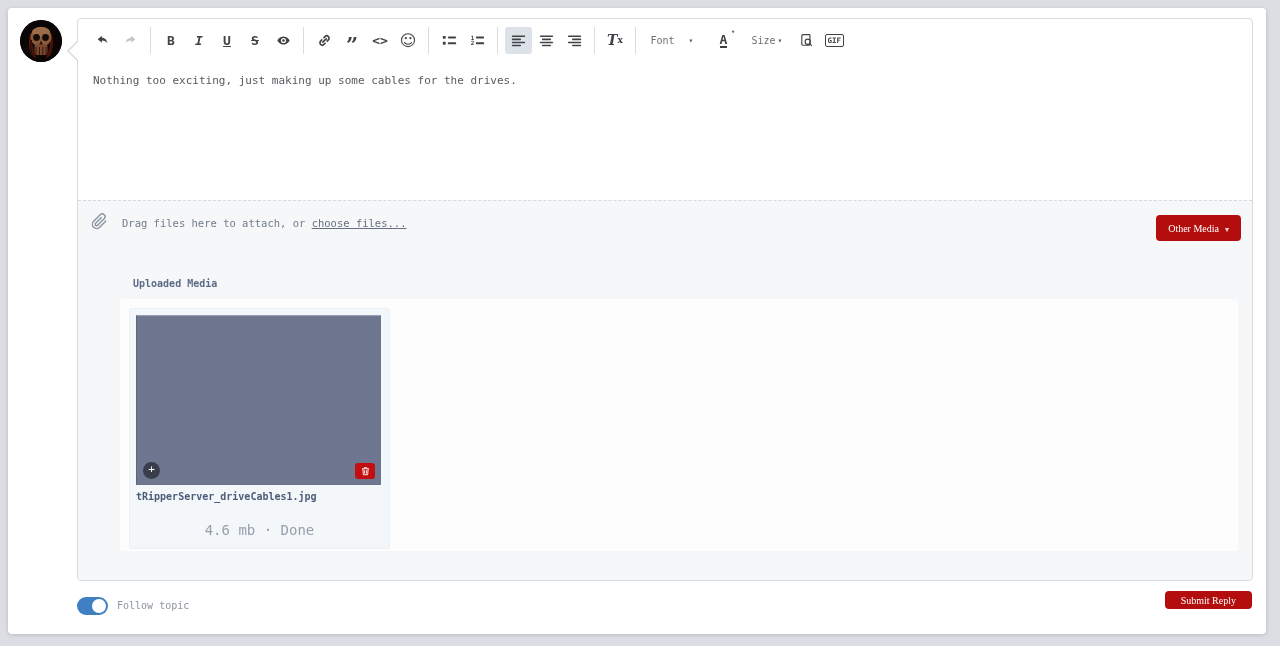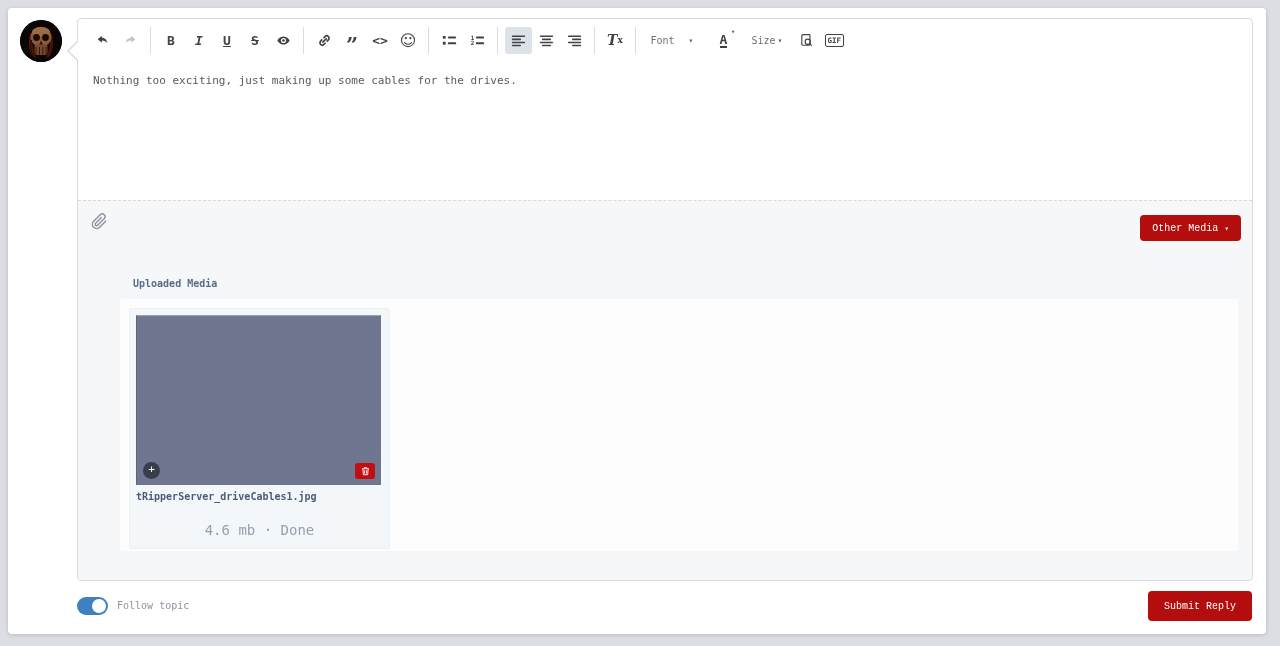--- a/index.html
+++ b/index.html
@@ -49,21 +49,21 @@
             border-top:1px dashed #d6dbe1; border-radius:0 0 4px 4px; }
   .clip { position:absolute; left:13px; top:12px; color:#8b93a0; }
   .clip svg { width:17px; height:17px; }
   .drag-line { position:absolute; left:44px; top:16px; font-size:10.5px; color:#717d8a; }
   .choose-link { color:#66717e; text-decoration:underline; cursor:pointer; }
   .accepted { position:absolute; left:44px; top:41px; font-size:10px; color:#8d96a1; white-space:nowrap; }
   .accepted b { color:#4f5a67; }
   .gap2 { display:inline-block; width:10px; }
 
   .btn-red { background:#b30d0d; color:#fff; border:none; border-radius:4px; cursor:pointer;
-             font-family:Liberation Mono, monospace; }
+             font-family:Liberation Serif, serif; }
   .other-media { position:absolute; right:11px; top:14px; height:26px; padding:0 12px; font-size:10px; }
   .other-media .caret { color:#f3dada; margin-left:6px; }
 
   .uploads-heading { position:absolute; left:55px; top:77px; font-size:10px; font-weight:bold; color:#5d6c85; }
   .uploads-panel { position:absolute; left:42px; right:14px; top:98px; height:252px;
                    background:#fdfdfe; border-radius:2px; }
 
   .file-card { position:absolute; left:10px; top:10px; width:259px; background:#f3f7fa; border-radius:2px;
                box-shadow:0 0 0 1px #eceff3; }
   .thumb { position:relative; margin:6px 8px 0 6px; height:170px; background:#6f7790;
@@ -76,21 +76,21 @@
   .trash-btn svg { width:9px; height:10px; stroke:#fff; }
   .file-meta { padding:6px 6px 10px 6px; }
   .file-name { font-size:10px; font-weight:bold; color:#4c5c78; margin-bottom:20px; }
   .file-status { font-size:14px; color:#979fab;text-align:center; }
 
   
   .toggle { position:absolute; left:69px; top:589px; width:31px; height:18px; border-radius:9px;
             background:#3e80c1; cursor:pointer; }
   .toggle-knob { position:absolute; right:2px; top:2px; width:14px; height:14px; border-radius:50%; background:#fff; }
   .follow-label { position:absolute; left:109px; top:592px; font-size:10px; color:#8e96a0; }
-  .submit-btn { position:absolute; right:14px; top:583px; height:30px; padding:0 16px; font-size:10px; }
+  .submit-btn { position:absolute; right:14px; top:583px; height:18px; padding:0 16px; font-size:10px; }
 </style>
 </head>
 <body>
 
 <div class="panel">
 
   <div class="avatar">
     <svg viewBox="0 0 42 42">
       <circle cx="21" cy="21" r="21" fill="#0a0605"></circle>
       <path d="M10 14 Q7 26 12 36 L16 38 Q10 24 13 12 Z" fill="#5a1708"></path>
@@ -236,20 +236,23 @@
     <div class="editor-content">
       <span>Nothing too exciting, just making up some cables for the drives.</span>
     </div>
 
     <div class="attach">
       <span class="clip">
         <svg viewBox="0 0 24 24" fill="none" stroke="currentColor" stroke-width="2">
           <path d="M21.44 11.05l-9.19 9.19a6 6 0 0 1-8.49-8.49l9.19-9.19a4 4 0 0 1 5.66 5.66l-9.2 9.19a2 2 0 0 1-2.83-2.83l8.49-8.48"></path>
         </svg>
       </span>
+      <div class="drag-line">
+        <span>Drag files here to attach, or </span><span class="choose-link">choose files...</span>
+      </div>
       <button class="btn-red other-media">
         <span>Other Media</span><span class="caret">▾</span>
       </button>
 
       <div class="uploads-heading">Uploaded Media</div>
 
       <div class="uploads-panel">
         <div class="file-card">
           <div class="thumb">
             <div class="plus-btn">

